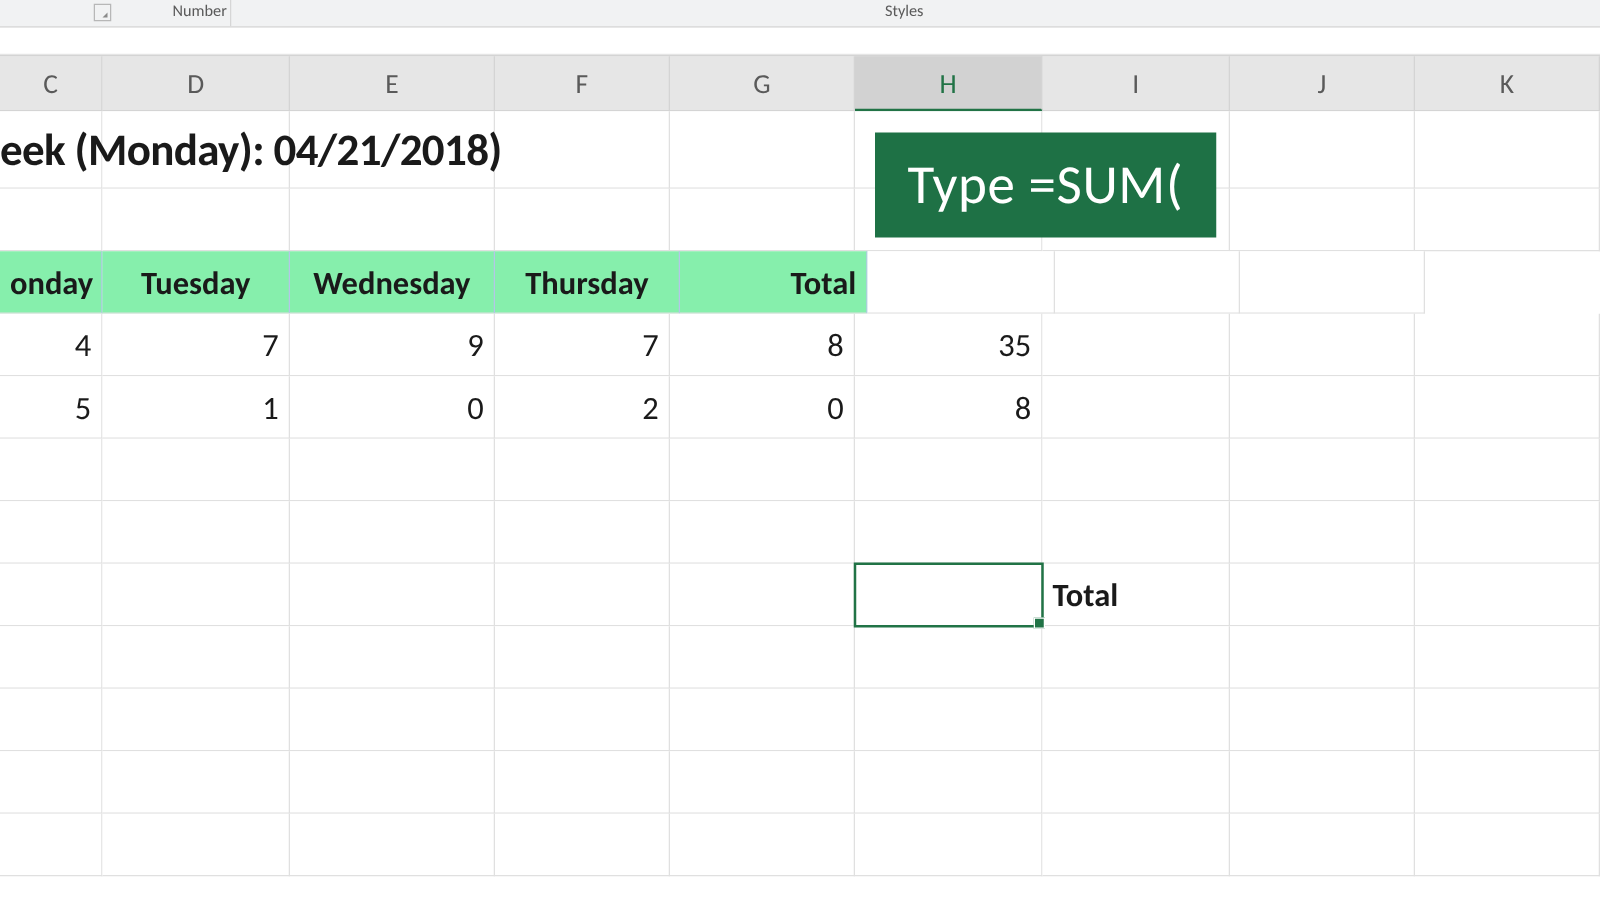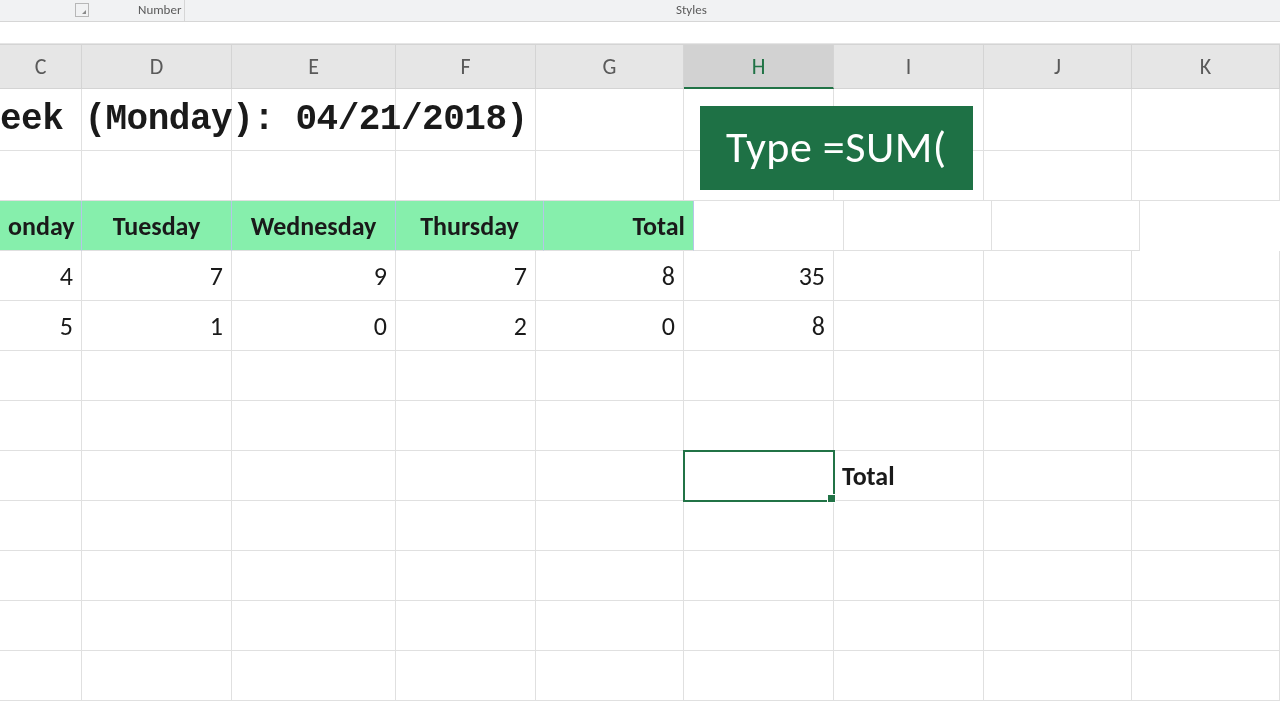--- a/index.html
+++ b/index.html
@@ -96,21 +96,21 @@
   }
   .cell.num{ justify-content:flex-end; }
   .cell.center{ justify-content:center; }
   .cell.bold{ font-weight:600; }
   .hdr-blue{
     background:#86efac;
     border-right:1px solid #b4c6e7;
     border-bottom:1px solid #e0e0e0;
   }
   .title-cell{
-    font-size:36px; font-weight:700; letter-spacing:-0.5px;font-family:Liberation Mono, monospace;
+    font-size:36px; font-weight:700; letter-spacing:-0.5px;
   }
   .title-row{ height:62px; }
   
   .selected{
     outline:2px solid #217346;
     outline-offset:-1px;
     z-index:3;
   }
   .selected::after{
     content:""; position:absolute; right:-3px; bottom:-3px;
@@ -139,21 +139,21 @@
     pointer-events:none;
   }
 </style>
 </head>
 <body>
 
 <div class="ribbon">
   <div class="launcher" style="left:75px"></div>
   <span class="lbl" style="left:118px">Number</span>
   <div class="ribbon-sep" style="left:184px"></div>
-  <span class="lbl" style="left:656px">Styles</span>
+  <span class="lbl" style="left:688px">Styles</span>
 </div>
 <div class="formula-bar-gap"></div>
 
 <div class="sheet">
 
   <div class="colhdr-row">
     <div class="colhdr cC">C</div>
     <div class="colhdr cD">D</div>
     <div class="colhdr cE">E</div>
     <div class="colhdr cF">F</div>

